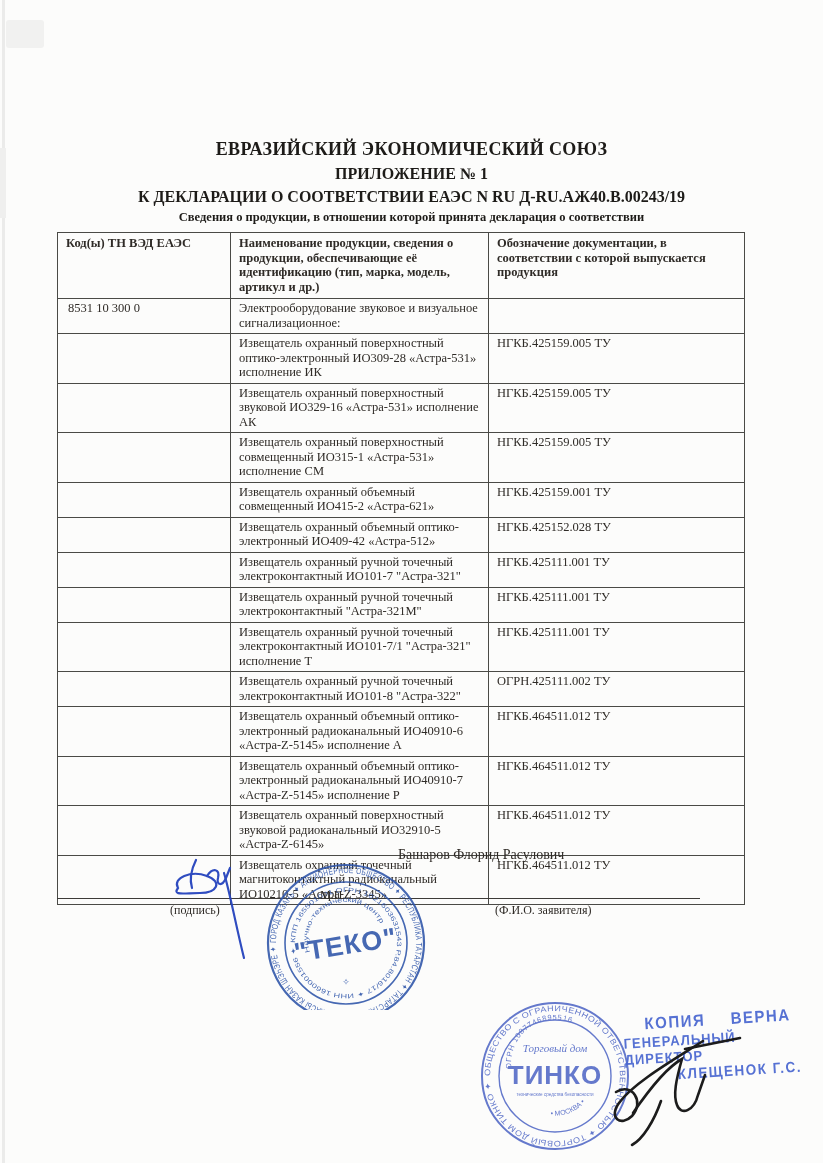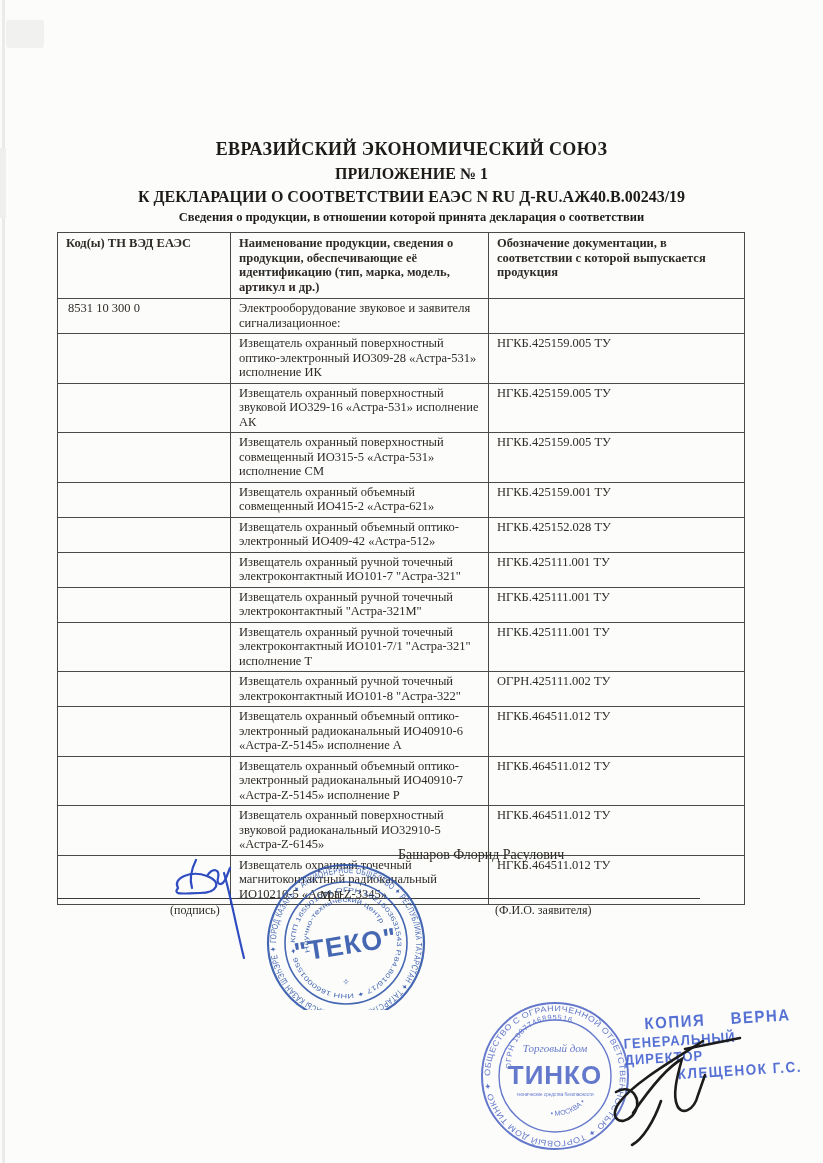--- a/index.html
+++ b/index.html
@@ -96,39 +96,39 @@
       <tr>
         <th>Код(ы) ТН ВЭД ЕАЭС</th>
         <th>Наименование продукции, сведения о продукции, обеспечивающие её идентификацию (тип, марка, модель, артикул и др.)</th>
         <th>Обозначение документации, в соответствии с которой выпускается продукция</th>
       </tr>
     </thead>
     <tbody>
 
         <tr>
           <td class="code">8531 10 300 0</td>
-          <td>Электрооборудование звуковое и заявителя сигнализационное:</td>
+          <td>Электрооборудование звуковое и визуальное сигнализационное:</td>
           <td></td>
         </tr>
 
         <tr>
           <td class="code"></td>
           <td>Извещатель охранный поверхностный оптико-электронный ИО309-28 «Астра-531» исполнение ИК</td>
           <td>НГКБ.425159.005 ТУ</td>
         </tr>
 
         <tr>
           <td class="code"></td>
           <td>Извещатель охранный поверхностный звуковой ИО329-16 «Астра-531» исполнение АК</td>
           <td>НГКБ.425159.005 ТУ</td>
         </tr>
 
         <tr>
           <td class="code"></td>
-          <td>Извещатель охранный поверхностный совмещенный ИО315-5 «Астра-531» исполнение СМ</td>
+          <td>Извещатель охранный поверхностный совмещенный ИО315-1 «Астра-531» исполнение СМ</td>
           <td>НГКБ.425159.005 ТУ</td>
         </tr>
 
         <tr>
           <td class="code"></td>
           <td>Извещатель охранный объемный совмещенный ИО415-2 «Астра-621»</td>
           <td>НГКБ.425159.001 ТУ</td>
         </tr>
 
         <tr>

